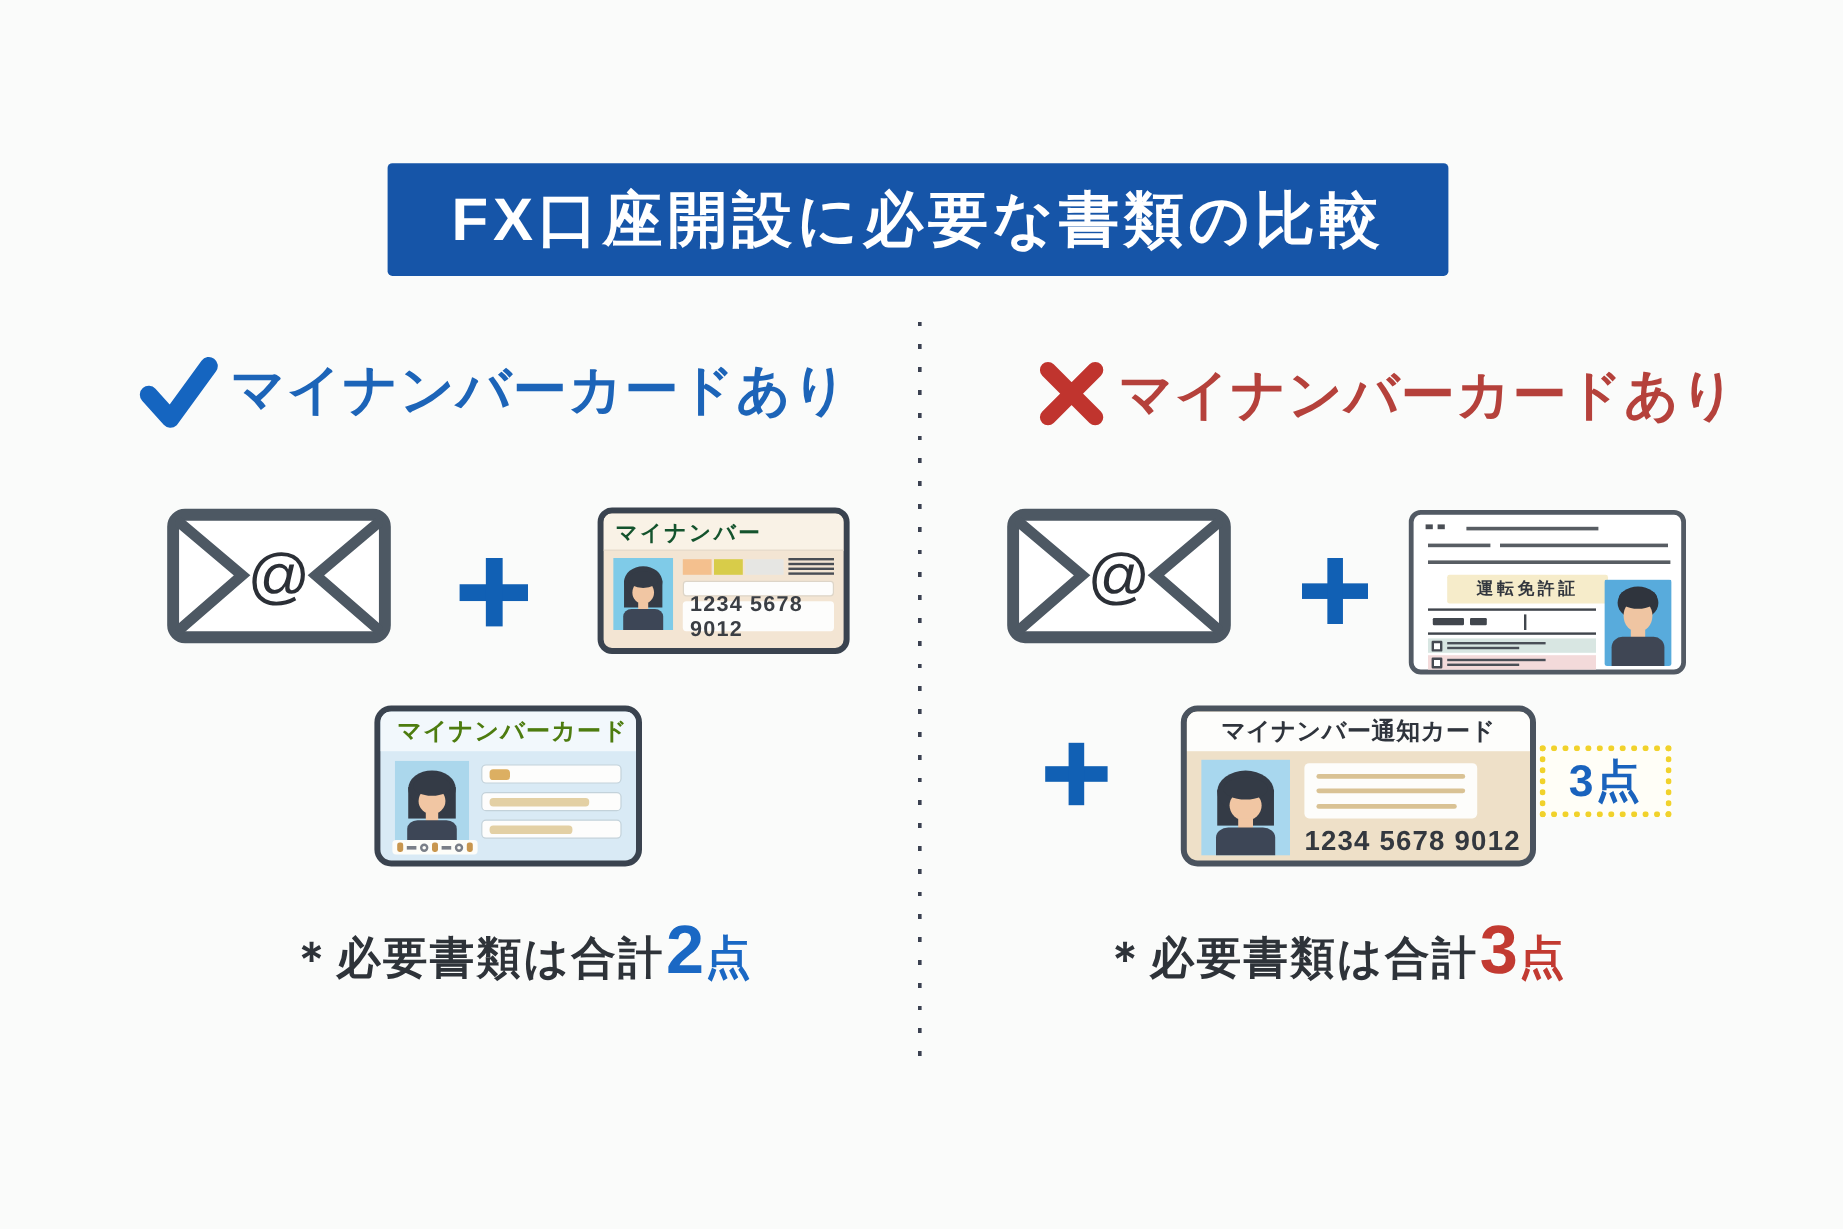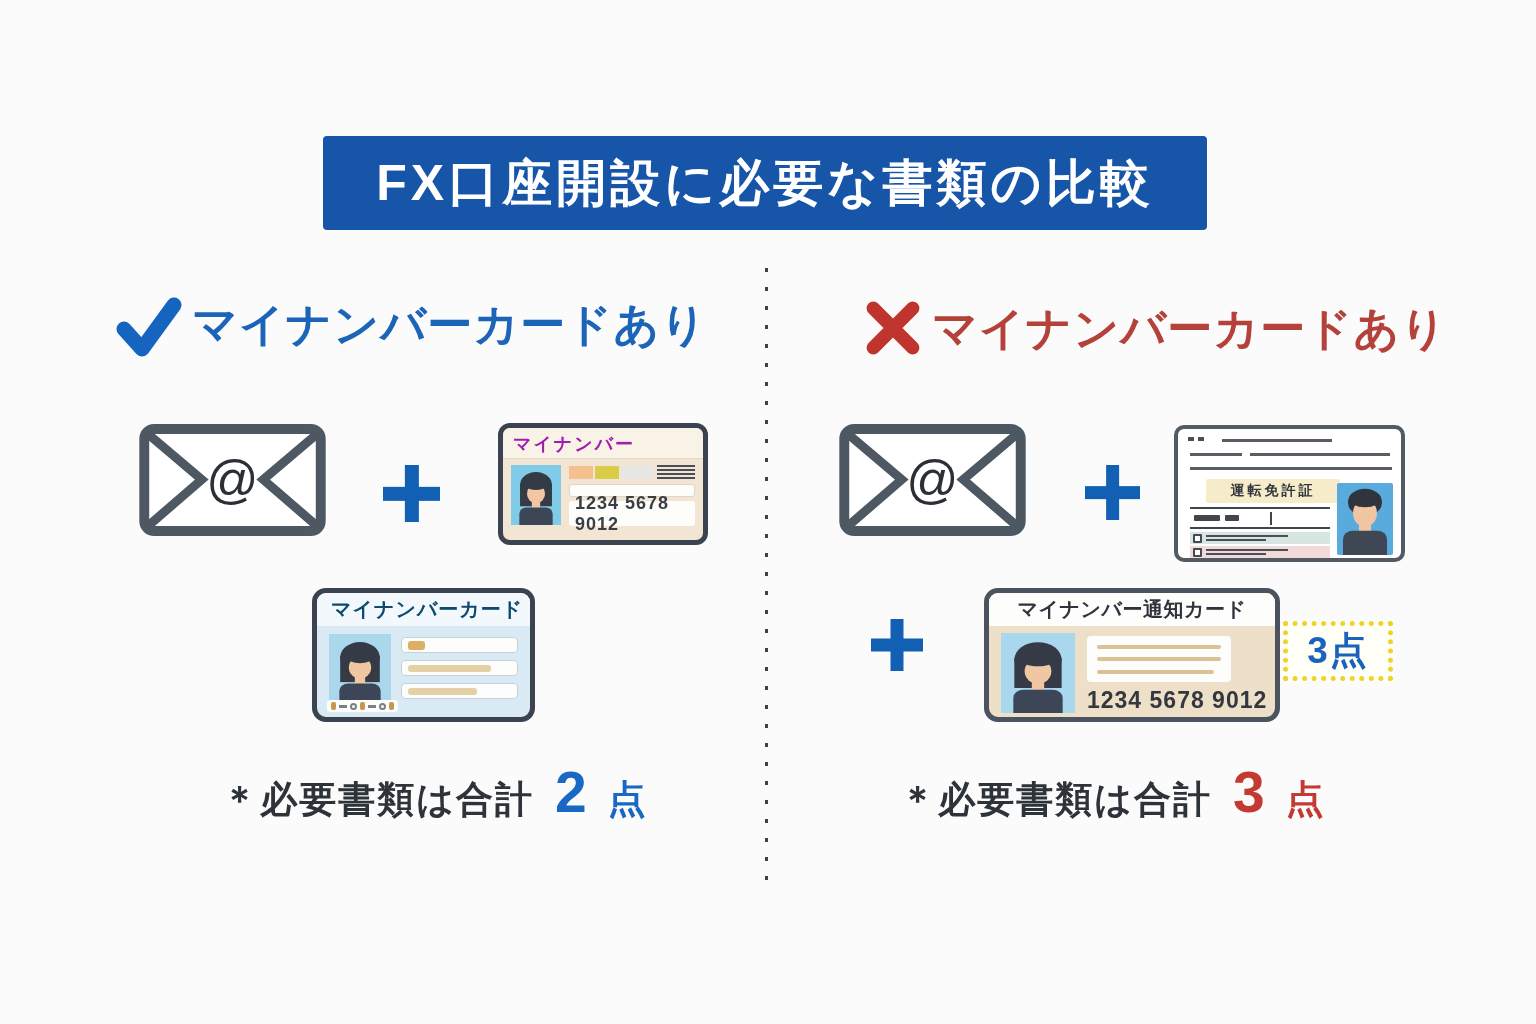--- a/index.html
+++ b/index.html
@@ -47,21 +47,21 @@
   #plus-r2 { left:871px; top:619px; width:52px; height:52px; }
 
   
   #card-mynumber {
     left:498px; top:423px; width:210px; height:122px;
     background:#f3e5d3; border:5px solid #3a434f; border-radius:12px;
     overflow:hidden;
   }
   #card-mynumber .c1-title {
     background:#f9f2e6; padding:4px 10px 2px; font-size:18px; font-weight:bold;
-    color:#a21caf; letter-spacing:2px; border-bottom:1px solid #e4d8c6;
+    color:#14532d; letter-spacing:2px; border-bottom:1px solid #e4d8c6;
   }
   .c1-body { display:flex; gap:8px; padding:6px 8px 0; }
   .c1-photo { width:50px; height:60px; flex:none; }
   .c1-right { flex:1; }
   .c1-bars { display:flex; gap:2px; align-items:center; }
   .c1-bar-orange { width:24px; height:13px; background:#f4c08e; }
   .c1-bar-yellow { width:24px; height:13px; background:#d8cc49; }
   .c1-bar-gray   { width:32px; height:13px; background:#e6e6e3; }
   .c1-fineprint { margin-left:auto; display:flex; flex-direction:column; gap:2px; }
   .c1-fineprint i { display:block; width:38px; height:2px; background:#4a4e55; }
@@ -73,21 +73,21 @@
   }
 
   
   #card-mynumber-lg {
     left:312px; top:588px; width:223px; height:134px;
     background:#d9eaf5; border:5px solid #3a434f; border-radius:14px;
     overflow:hidden;
   }
   #card-mynumber-lg .c2-title {
     background:#f2f8fc; height:33px; display:flex; align-items:center;
-    padding-left:14px; font-size:20px; font-weight:bold; color:#0c4a6e; letter-spacing:1px;
+    padding-left:14px; font-size:20px; font-weight:bold; color:#4d7c0f; letter-spacing:1px;
   }
   .c2-body { position:relative; display:flex; gap:10px; padding:8px 12px 0; }
   .c2-photo { width:62px; height:70px; flex:none; }
   .c2-rows { flex:1; display:flex; flex-direction:column; gap:7px; margin-top:3px; }
   .c2-row { height:16px; background:#fdfdfc; border:1px solid #c3d2da; border-radius:4px; position:relative; }
   .c2-row .fill { position:absolute; top:4px; left:6px; height:7px; border-radius:3px; background:#e3d0a4; }
   .c2-row.r1 .fill { width:17px; height:9px; top:3px; background:#dcaf62; }
   .c2-row.r2 .fill { width:72%; }
   .c2-row.r3 .fill { width:60%; }
   .c2-chips { position:absolute; left:10px; bottom:5px; height:12px; display:flex; align-items:center; gap:3px;
@@ -155,21 +155,21 @@
 
   
   #badge {
     left:1283px; top:621px; width:110px; height:60px;
     border:5px dotted #f1d22b; border-radius:2px; background:#fffef7;
     display:flex; align-items:center; justify-content:center;
     font-size:37px; font-weight:bold; color:#1a63bd; letter-spacing:2px;
   }
 
   
-  .footer { top:764px; width:660px; display:flex; align-items:baseline; justify-content:center;gap:20px; }
+  .footer { top:764px; width:660px; display:flex; align-items:baseline; justify-content:center; }
   #footer-left { left:104px; }
   #footer-right { left:782px; }
   .f-prefix { font-size:37px; font-weight:600; color:#2e3339; letter-spacing:2px; }
   .f-count { font-size:57px; font-weight:bold; line-height:1; margin:0 1px; }
   .f-suffix { font-size:38px; font-weight:bold; letter-spacing:1px; }
   #footer-left .f-count, #footer-left .f-suffix { color:#1a68c4; }
   #footer-right .f-count, #footer-right .f-suffix { color:#c23a31; }
 </style>
 </head>
 <body>

